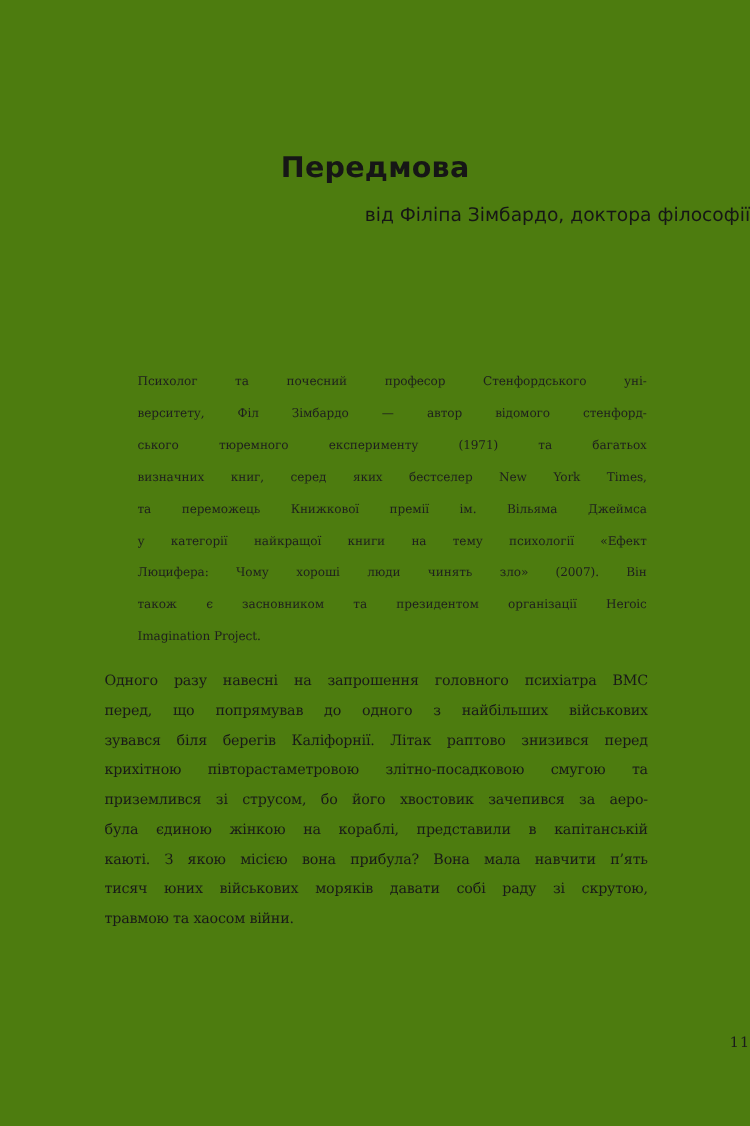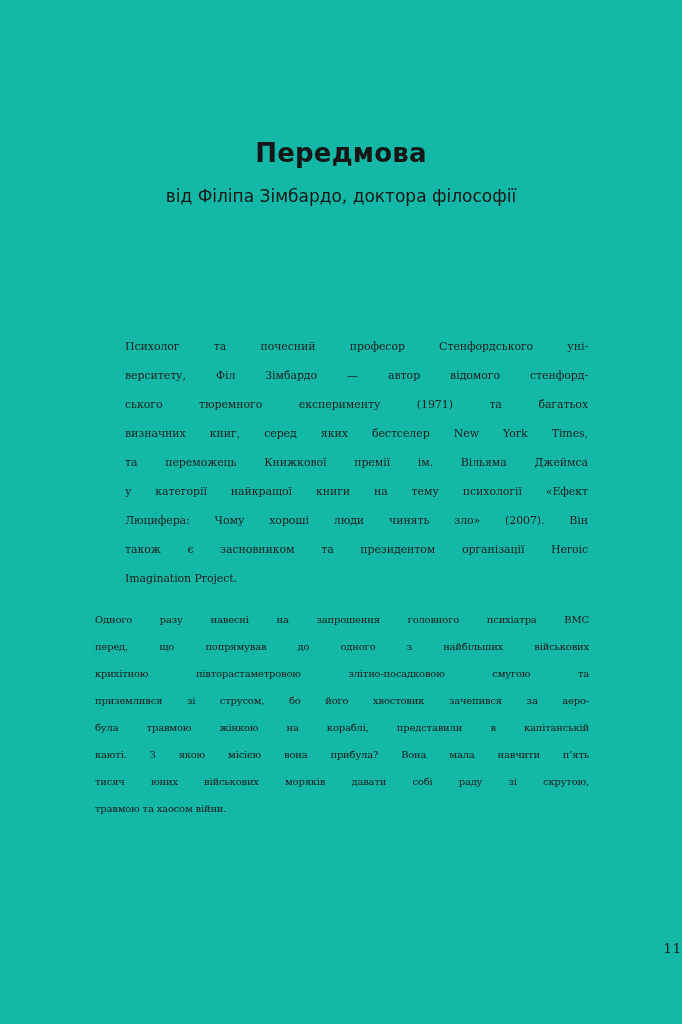--- a/index.html
+++ b/index.html
@@ -2,21 +2,21 @@
 <html><head>
 <meta charset="utf-8">
 <style>
   * { margin: 0; padding: 0; box-sizing: border-box; }
   html, body { background: #ffffff; }
   .page {
     position: relative;
     width: 682px;
     height: 1024px;
     margin: 0 auto;
-    background: #14b8a6;
+    background: #4d7c0f;
     font-family: "DejaVu Serif", serif;
     color: #1c1c1c;
     overflow: hidden;
   }
   .title {
     position: absolute;
     top: 138px;
     left: 0;
     width: 100%;
     text-align: center;
@@ -24,42 +24,42 @@
     font-size: 26px;
     font-weight: 700;
     color: #161616;
     letter-spacing: 0.2px;
   }
   .subtitle {
     position: absolute;
     top: 186px;
     left: 0;
     width: 100%;
-    text-align: center;
+    text-align: right;
     font-family: "DejaVu Sans", sans-serif;
     font-size: 17px;
     font-weight: 400;
     color: #161616;
   }
   .intro {
     position: absolute;
     top: 332px;
     left: 125px;
     width: 463px;
     font-size: 11px;
     line-height: 29px;
     letter-spacing: -0.1px;
     color: #1e1e1e;
   }
   .body-text {
     position: absolute;
     top: 606px;
     left: 95px;
     width: 494px;
-    font-size: 10px;
+    font-size: 13px;
     line-height: 27px;
     letter-spacing: -0.2px;
     color: #191919;
   }
   .line {
     text-align: justify;
     text-align-last: justify;
     height: 1em;
     line-height: inherit;
     height: auto;
@@ -97,23 +97,24 @@
       <div class="line">та переможець Книжкової премії ім. Вільяма Джеймса</div>
       <div class="line">у категорії найкращої книги на тему психології «Ефект</div>
       <div class="line">Люцифера: Чому хороші люди чинять зло» (2007). Він</div>
       <div class="line">також є засновником та президентом організації Heroic</div>
       <div class="line last">Imagination Project.</div>
     </div>
 
   <div class="body-text">
       <div class="line">Одного разу навесні на запрошення головного психіатра ВМС</div>
       <div class="line">перед, що попрямував до одного з найбільших військових</div>
+      <div class="line">зувався біля берегів Каліфорнії. Літак раптово знизився перед</div>
       <div class="line">крихітною півторастаметровою злітно-посадковою смугою та</div>
       <div class="line">приземлився зі струсом, бо його хвостовик зачепився за аеро-</div>
-      <div class="line">була травмою жінкою на кораблі, представили в капітанській</div>
+      <div class="line">була єдиною жінкою на кораблі, представили в капітанській</div>
       <div class="line">каюті. З якою місією вона прибула? Вона мала навчити п’ять</div>
       <div class="line">тисяч юних військових моряків давати собі раду зі скрутою,</div>
       <div class="line last">травмою та хаосом війни.</div>
     </div>
 
   <div class="page-number">11</div>
 
 </div>
 
 </body></html>

